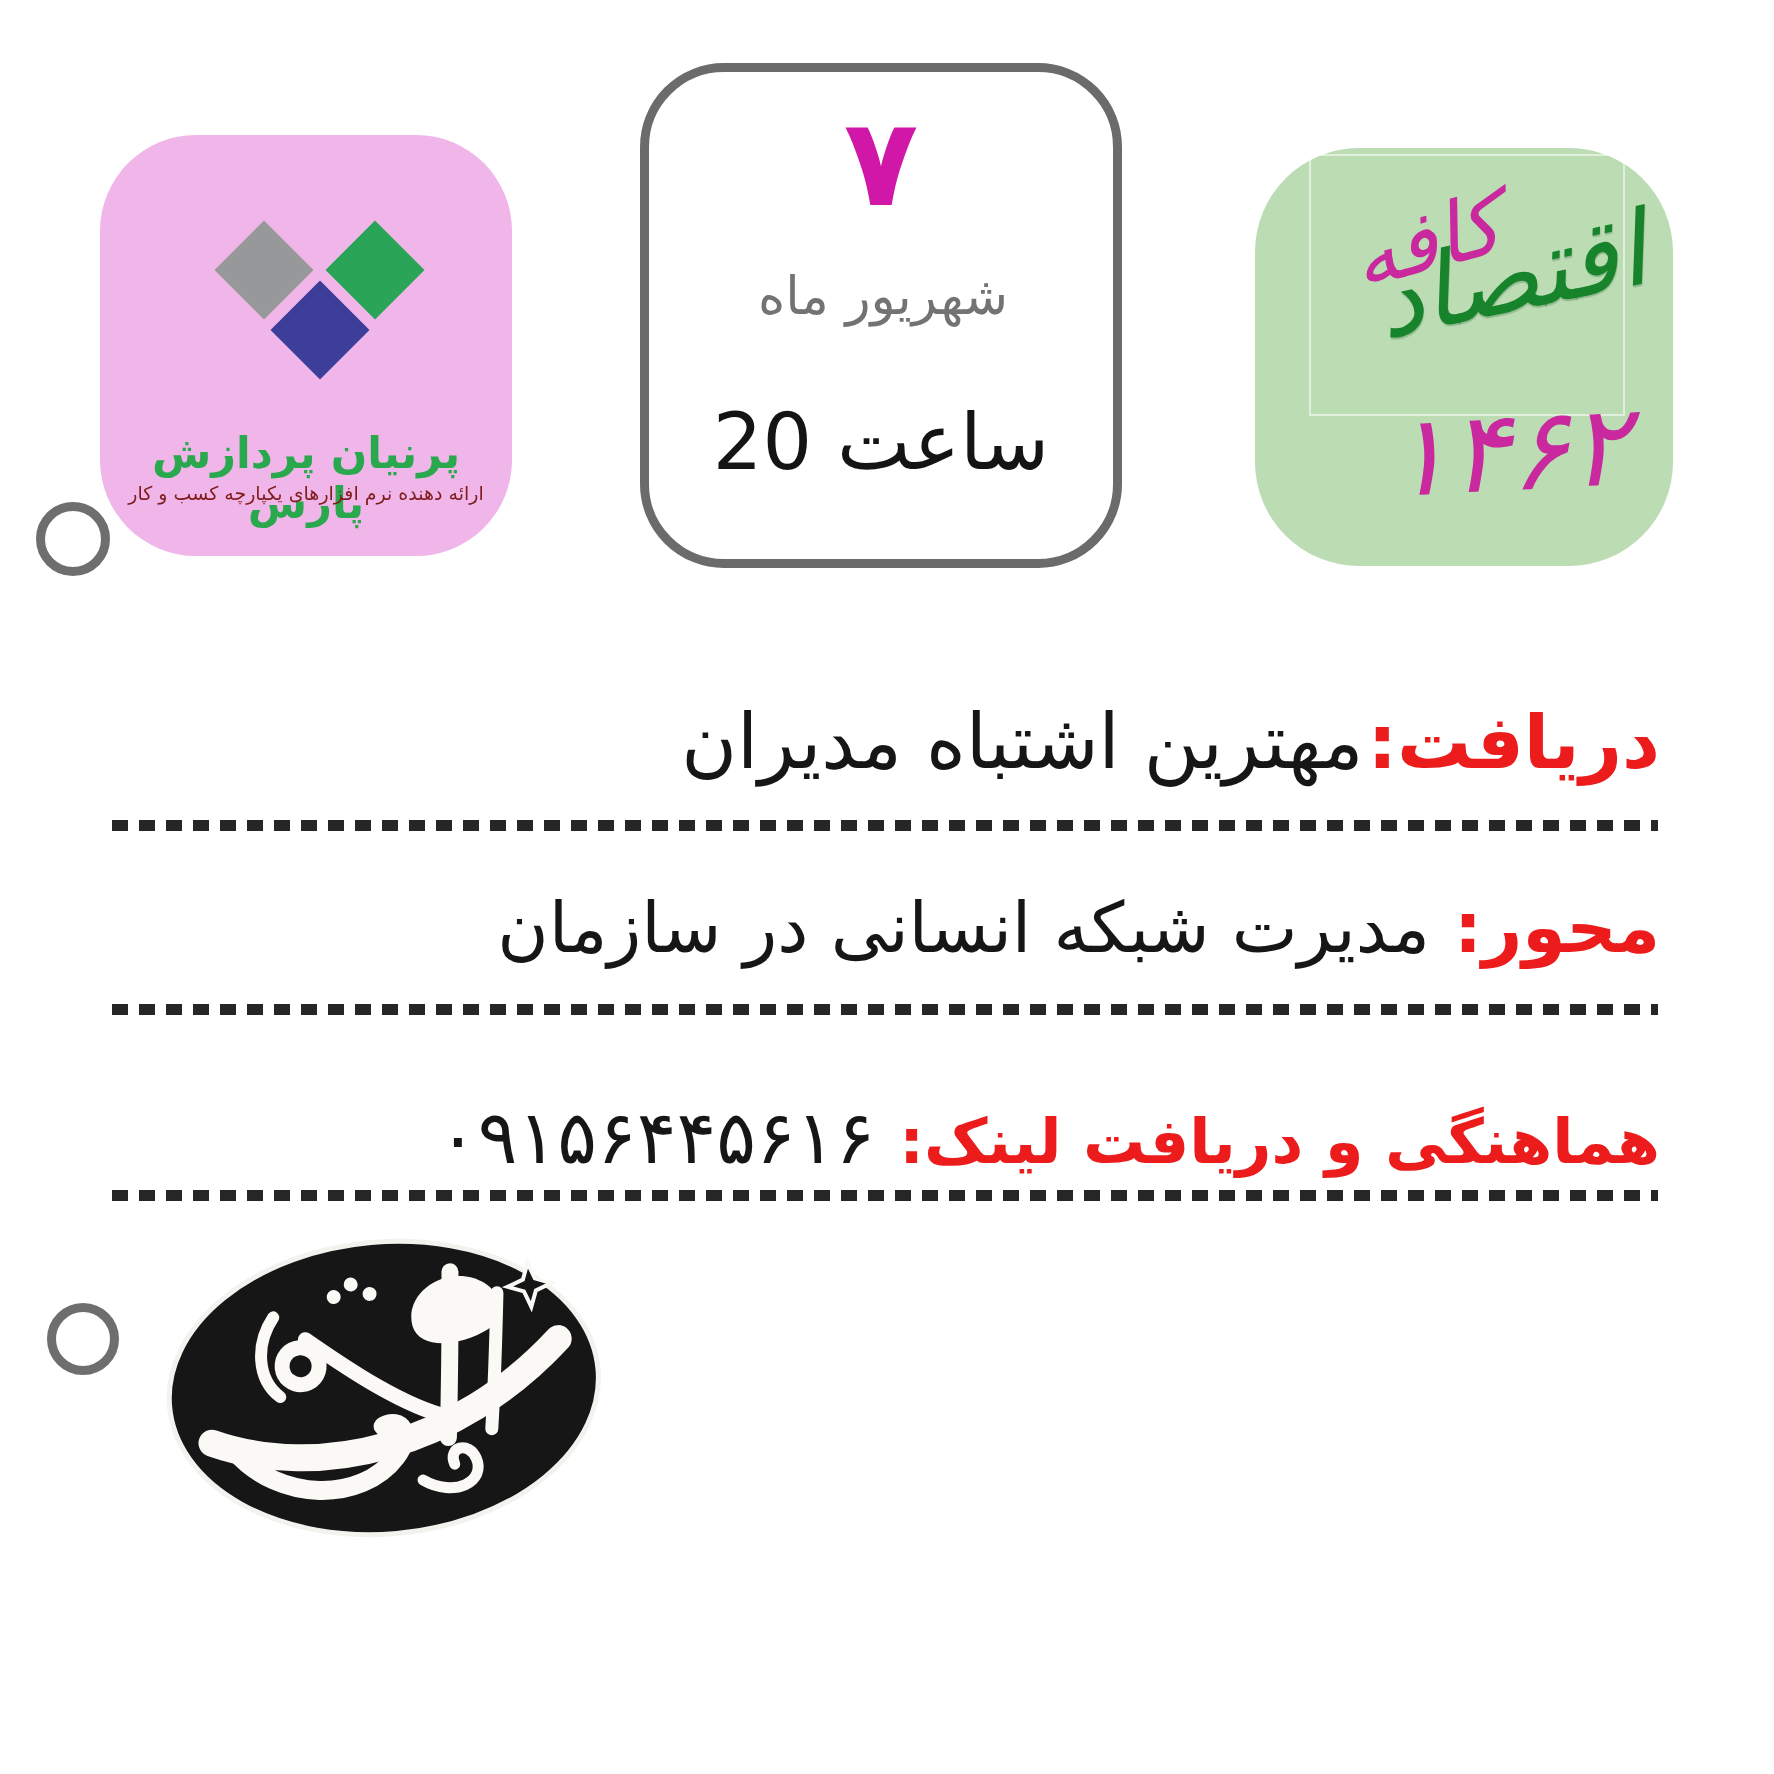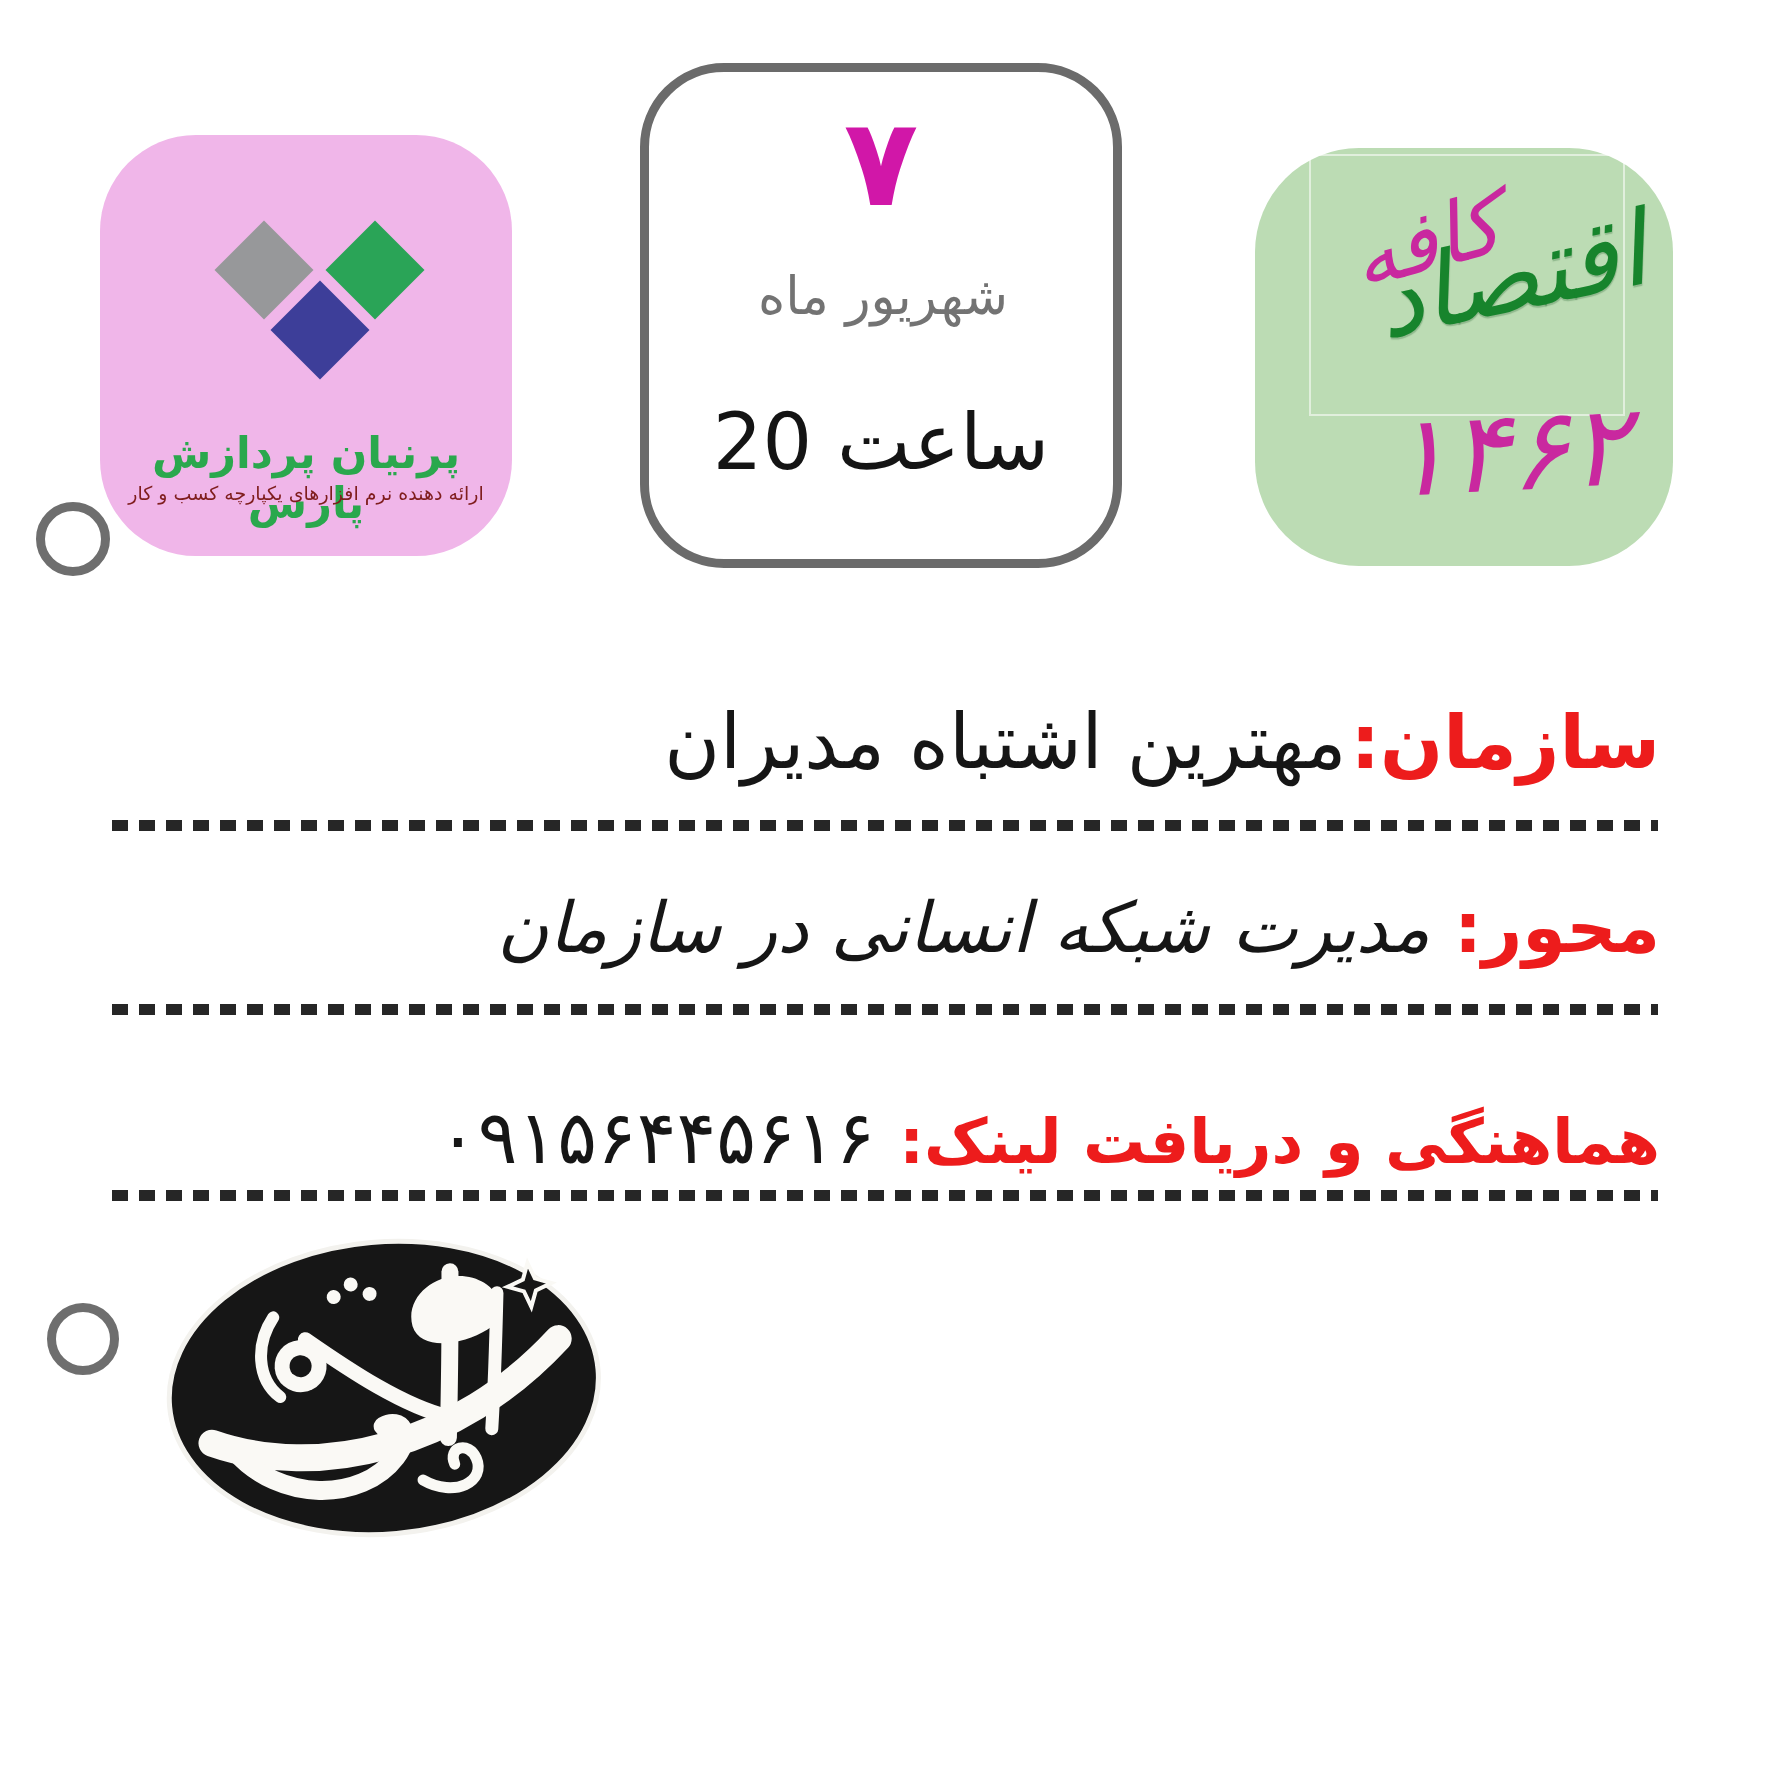--- a/index.html
+++ b/index.html
@@ -38,21 +38,21 @@
     transform:rotate(-15deg);white-space:nowrap;direction:rtl;}
   .cafe-number{position:absolute;left:90px;right:0;top:238px;text-align:center;
     font-size:112px;font-style:italic;letter-spacing:5px;transform:rotate(-3deg);white-space:nowrap;}
   
   .row{position:absolute;right:114px;direction:rtl;white-space:nowrap;}
   .row .label{font-weight:bold;}
   .row1{top:672px;line-height:140px;font-size:76px;color:#161616;}
   .row1 .label{font-size:74px;margin-left:4px;}
   .row2{top:858px;line-height:140px;font-size:70px;color:#161616;}
   .row2 .label{font-size:70px;margin-left:24px;margin-top:14px;}
-  .row2 .value{font-style:italic;margin-left:28px;}
+  .row2 .value{margin-left:28px;}
   .row3{top:1072px;line-height:130px;font-size:74px;color:#161616;}
   .row3 .label{font-size:62px;margin-left:24px;}
   .dash{position:absolute;left:112px;width:1546px;height:11px;
     background:repeating-linear-gradient(90deg,#262626 0 16px,transparent 16px 27px);}
   .dash1{top:820px;}
   .dash2{top:1004px;}
   .dash3{top:1190px;}
   
   .oval-logo{position:absolute;left:160px;top:1236px;width:448px;height:308px;transform:rotate(-5deg);}
 </style>
@@ -79,21 +79,21 @@
   </div>
 
   <div class="cafe-card" style="background-color: rgb(188, 220, 180);">
     <div class="cafe-inner-rect"></div>
     <div class="cafe-eqtesad" style="color: rgb(23, 132, 44);">اقتصاد</div>
     <div class="cafe-word" style="color: rgb(201, 40, 159);">کافه</div>
     <div class="cafe-number" style="color: rgb(201, 40, 159);">۱۴۶۲</div>
   </div>
 
   <div class="row row1">
-    <span class="label" style="color: rgb(237, 28, 28);">سازمان:</span><span class="value">مهترین اشتباه مدیران</span>
+    <span class="label" style="color: rgb(237, 28, 28);">دریافت:</span><span class="value">مهترین اشتباه مدیران</span>
   </div>
   <div class="dash dash1"></div>
 
   <div class="row row2">
     <span class="label" style="color: rgb(237, 28, 28);">محور:</span><span class="value">مدیرت شبکه انسانی در سازمان</span>
   </div>
   <div class="dash dash2"></div>
 
   <div class="row row3">
     <span class="label" style="color: rgb(237, 28, 28);">هماهنگی و دریافت لینک:</span><span class="value">۰۹۱۵۶۴۴۵۶۱۶</span>

